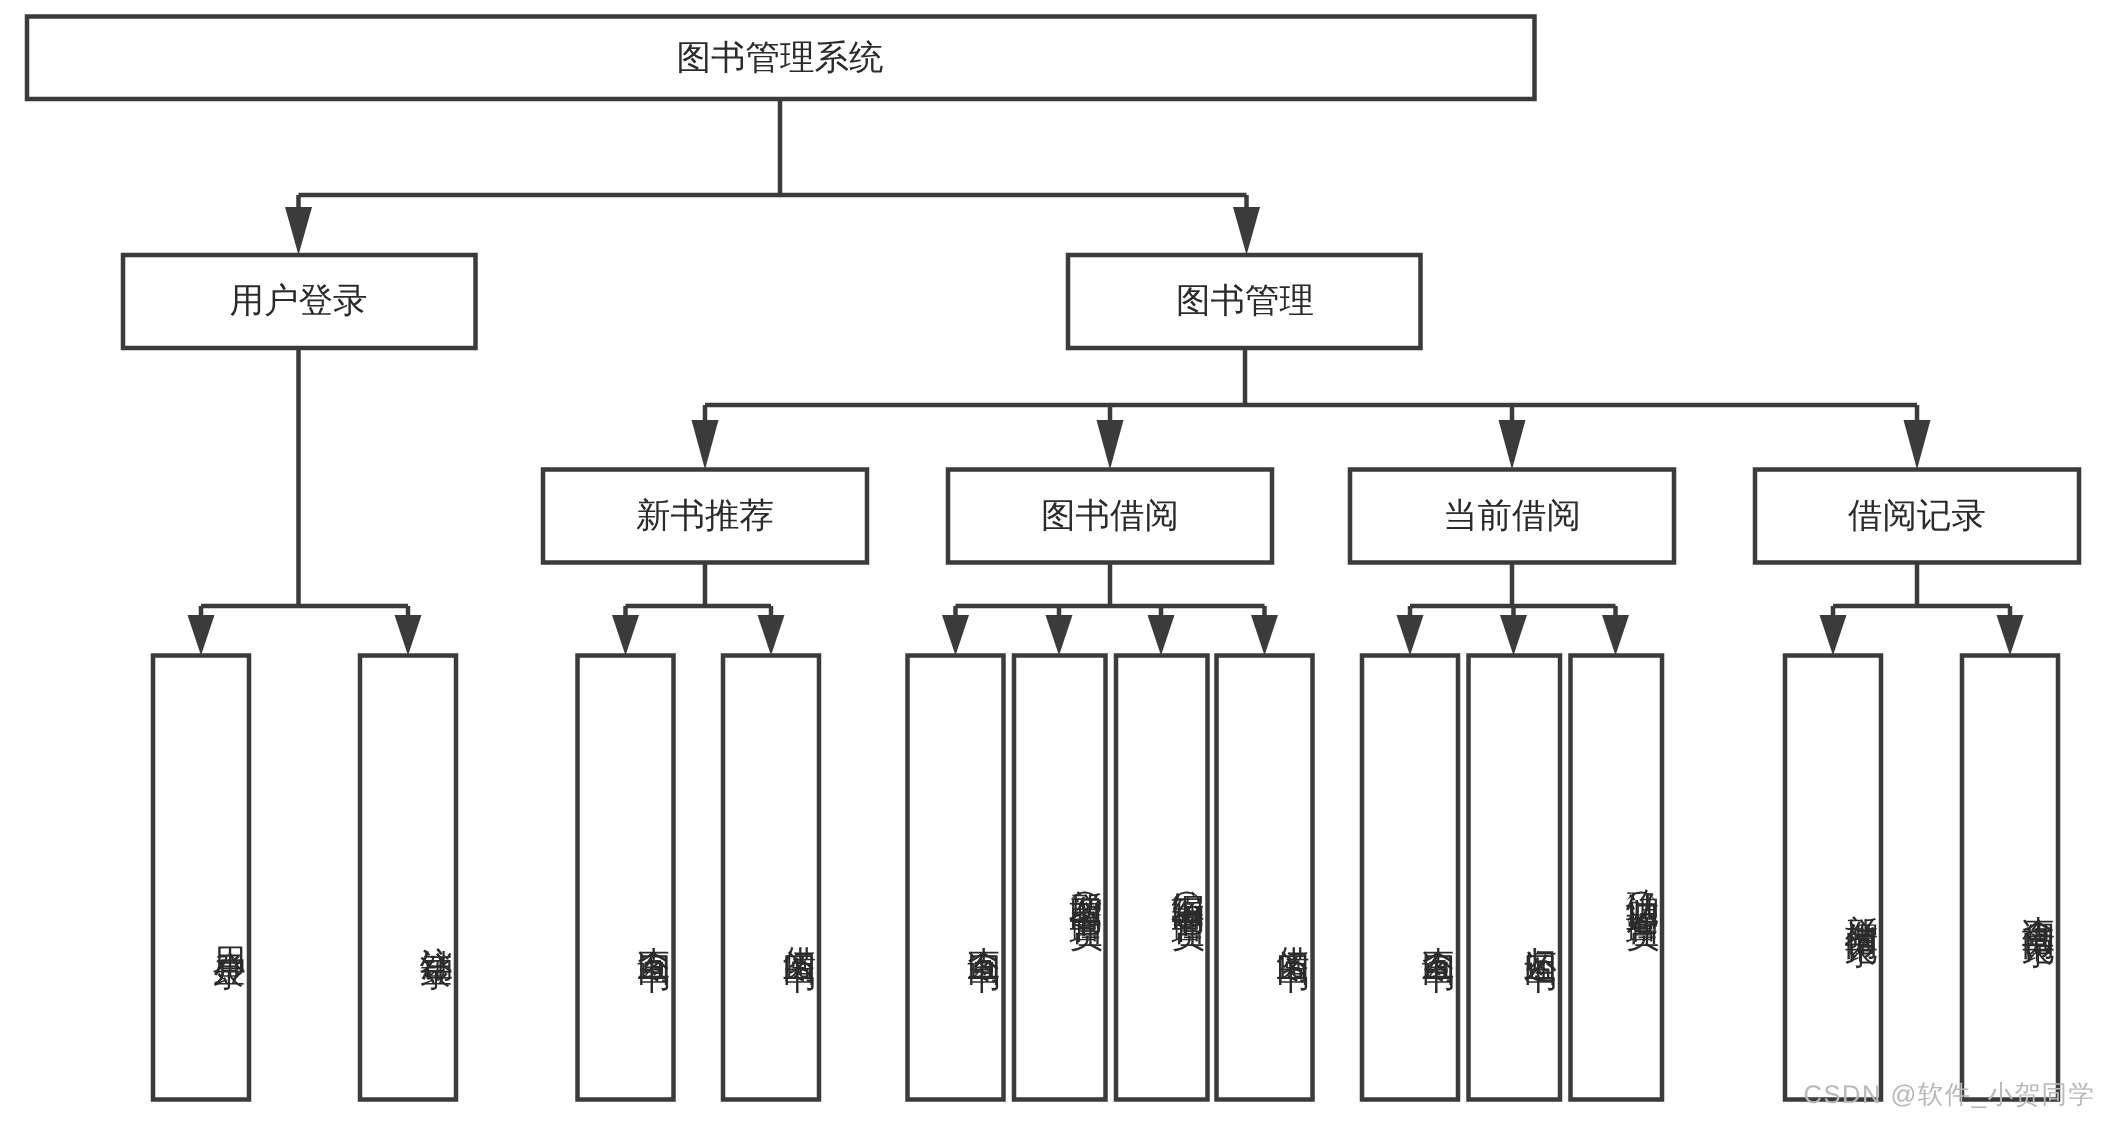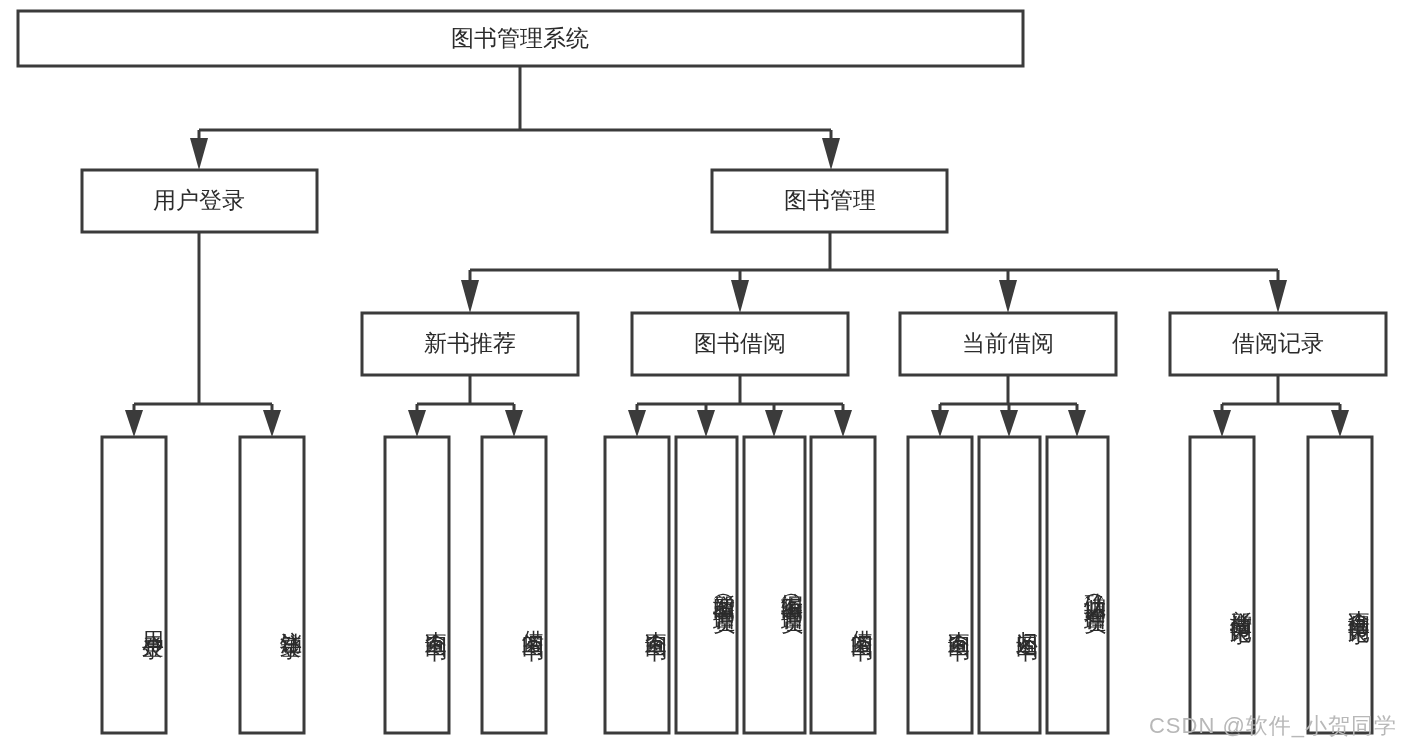--- a/index.html
+++ b/index.html
@@ -62,21 +62,21 @@
     display: flex;
     align-items: flex-start;
     justify-content: center;
     pointer-events: none;
   }
   .watermark {
     position: absolute;
     right: 8px;
     bottom: 6px;
     font-family: "Liberation Sans", "DejaVu Sans", sans-serif;
-    font-size: 22px;
+    font-size: 17px;
     color: #b8b8b8;
     letter-spacing: 1px;
     white-space: nowrap;
   }
 </style>
 </head>
 <body>
 
 <div id="diagram-root">
 

